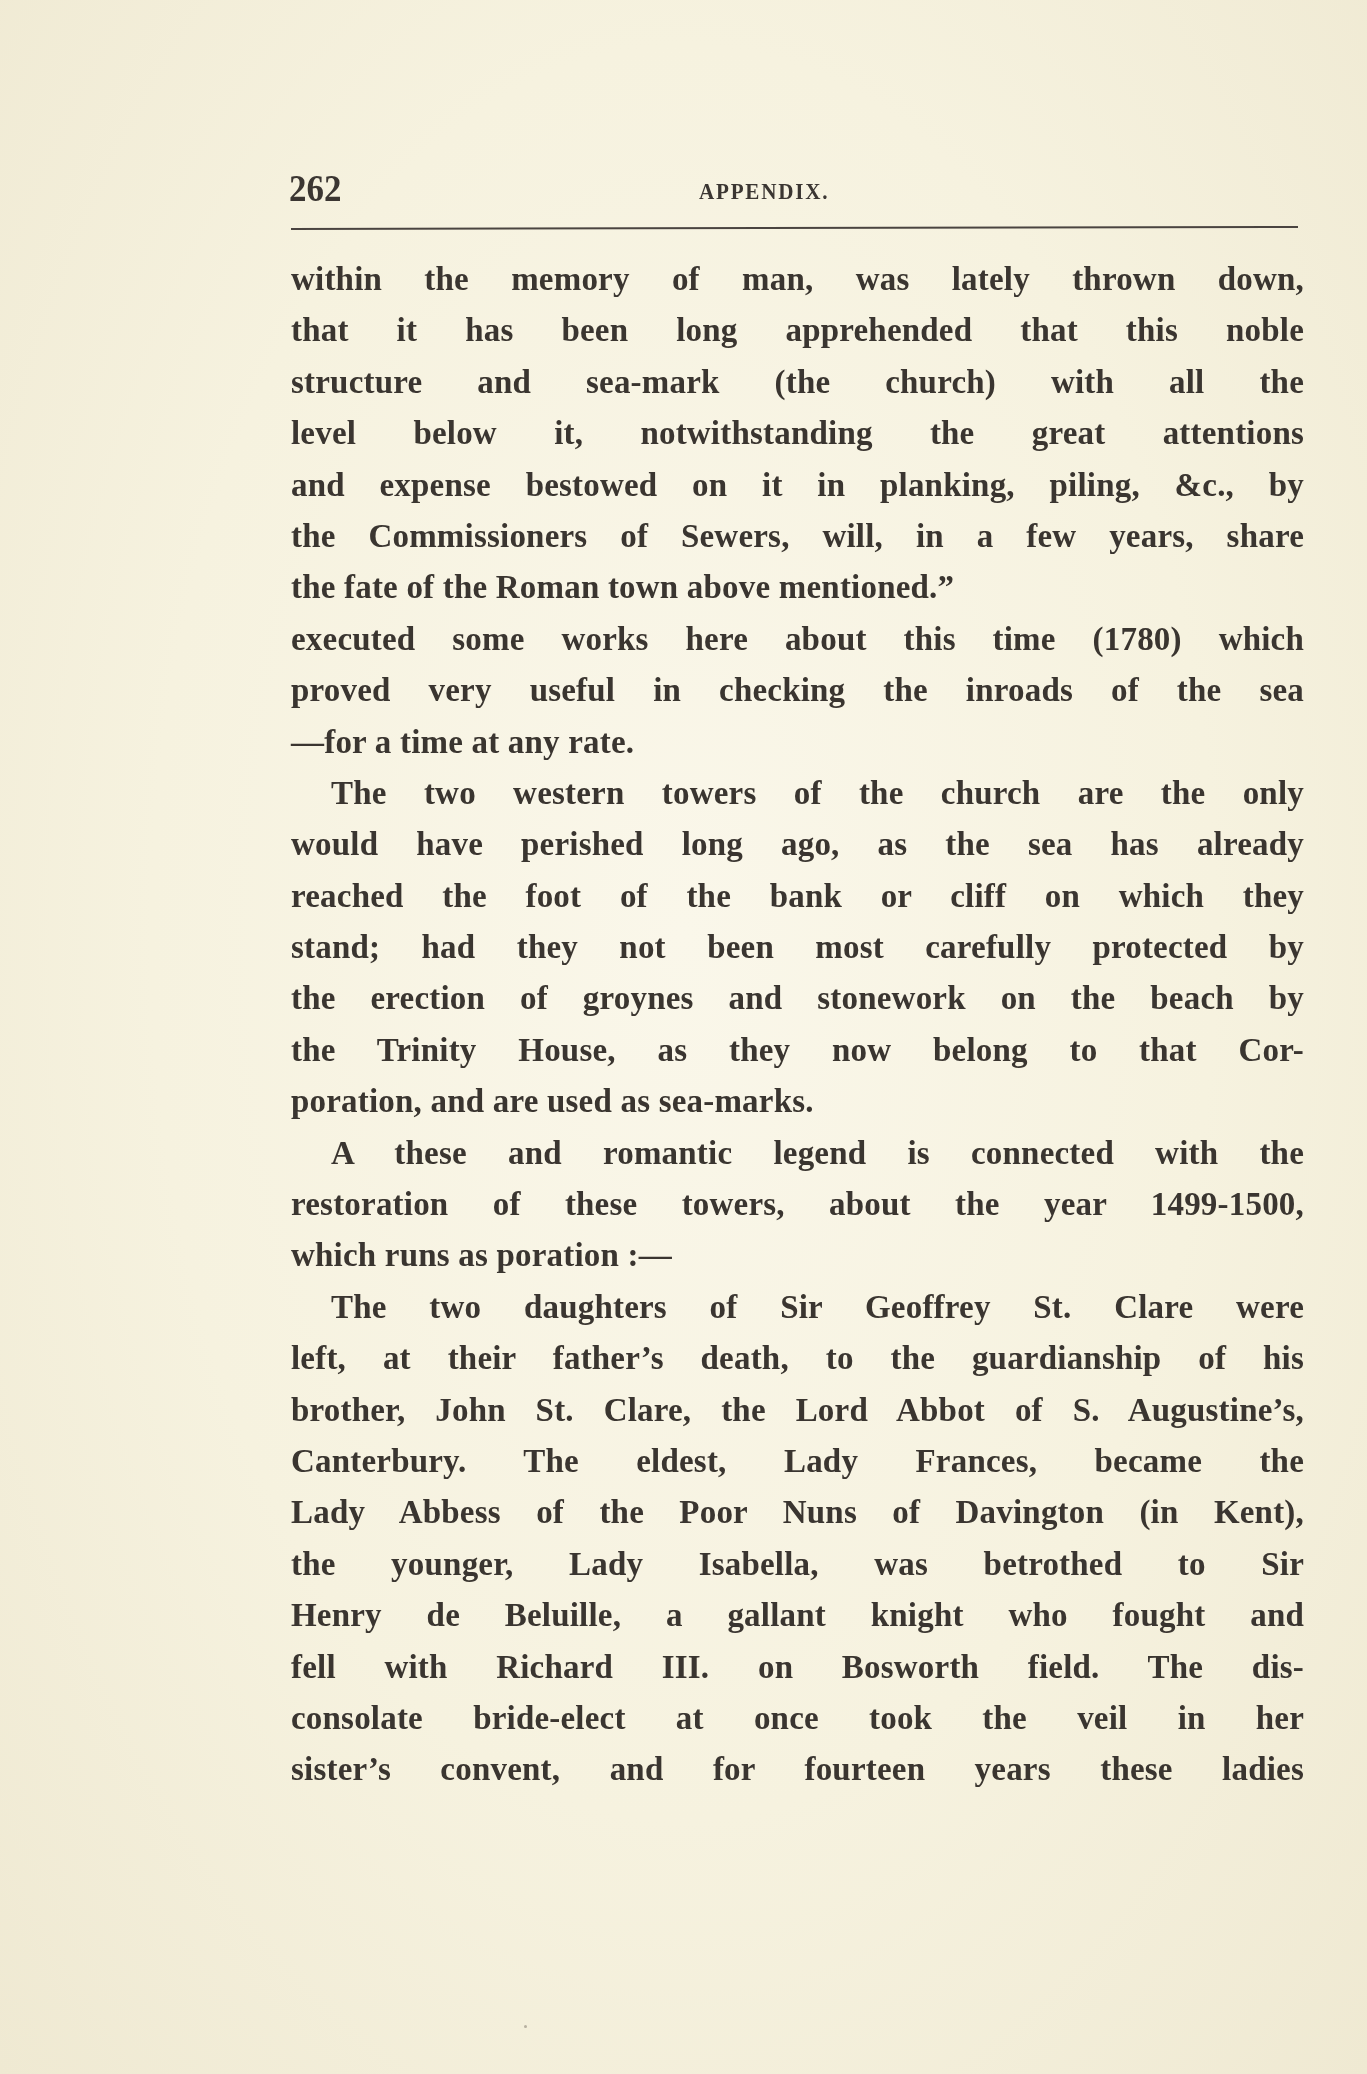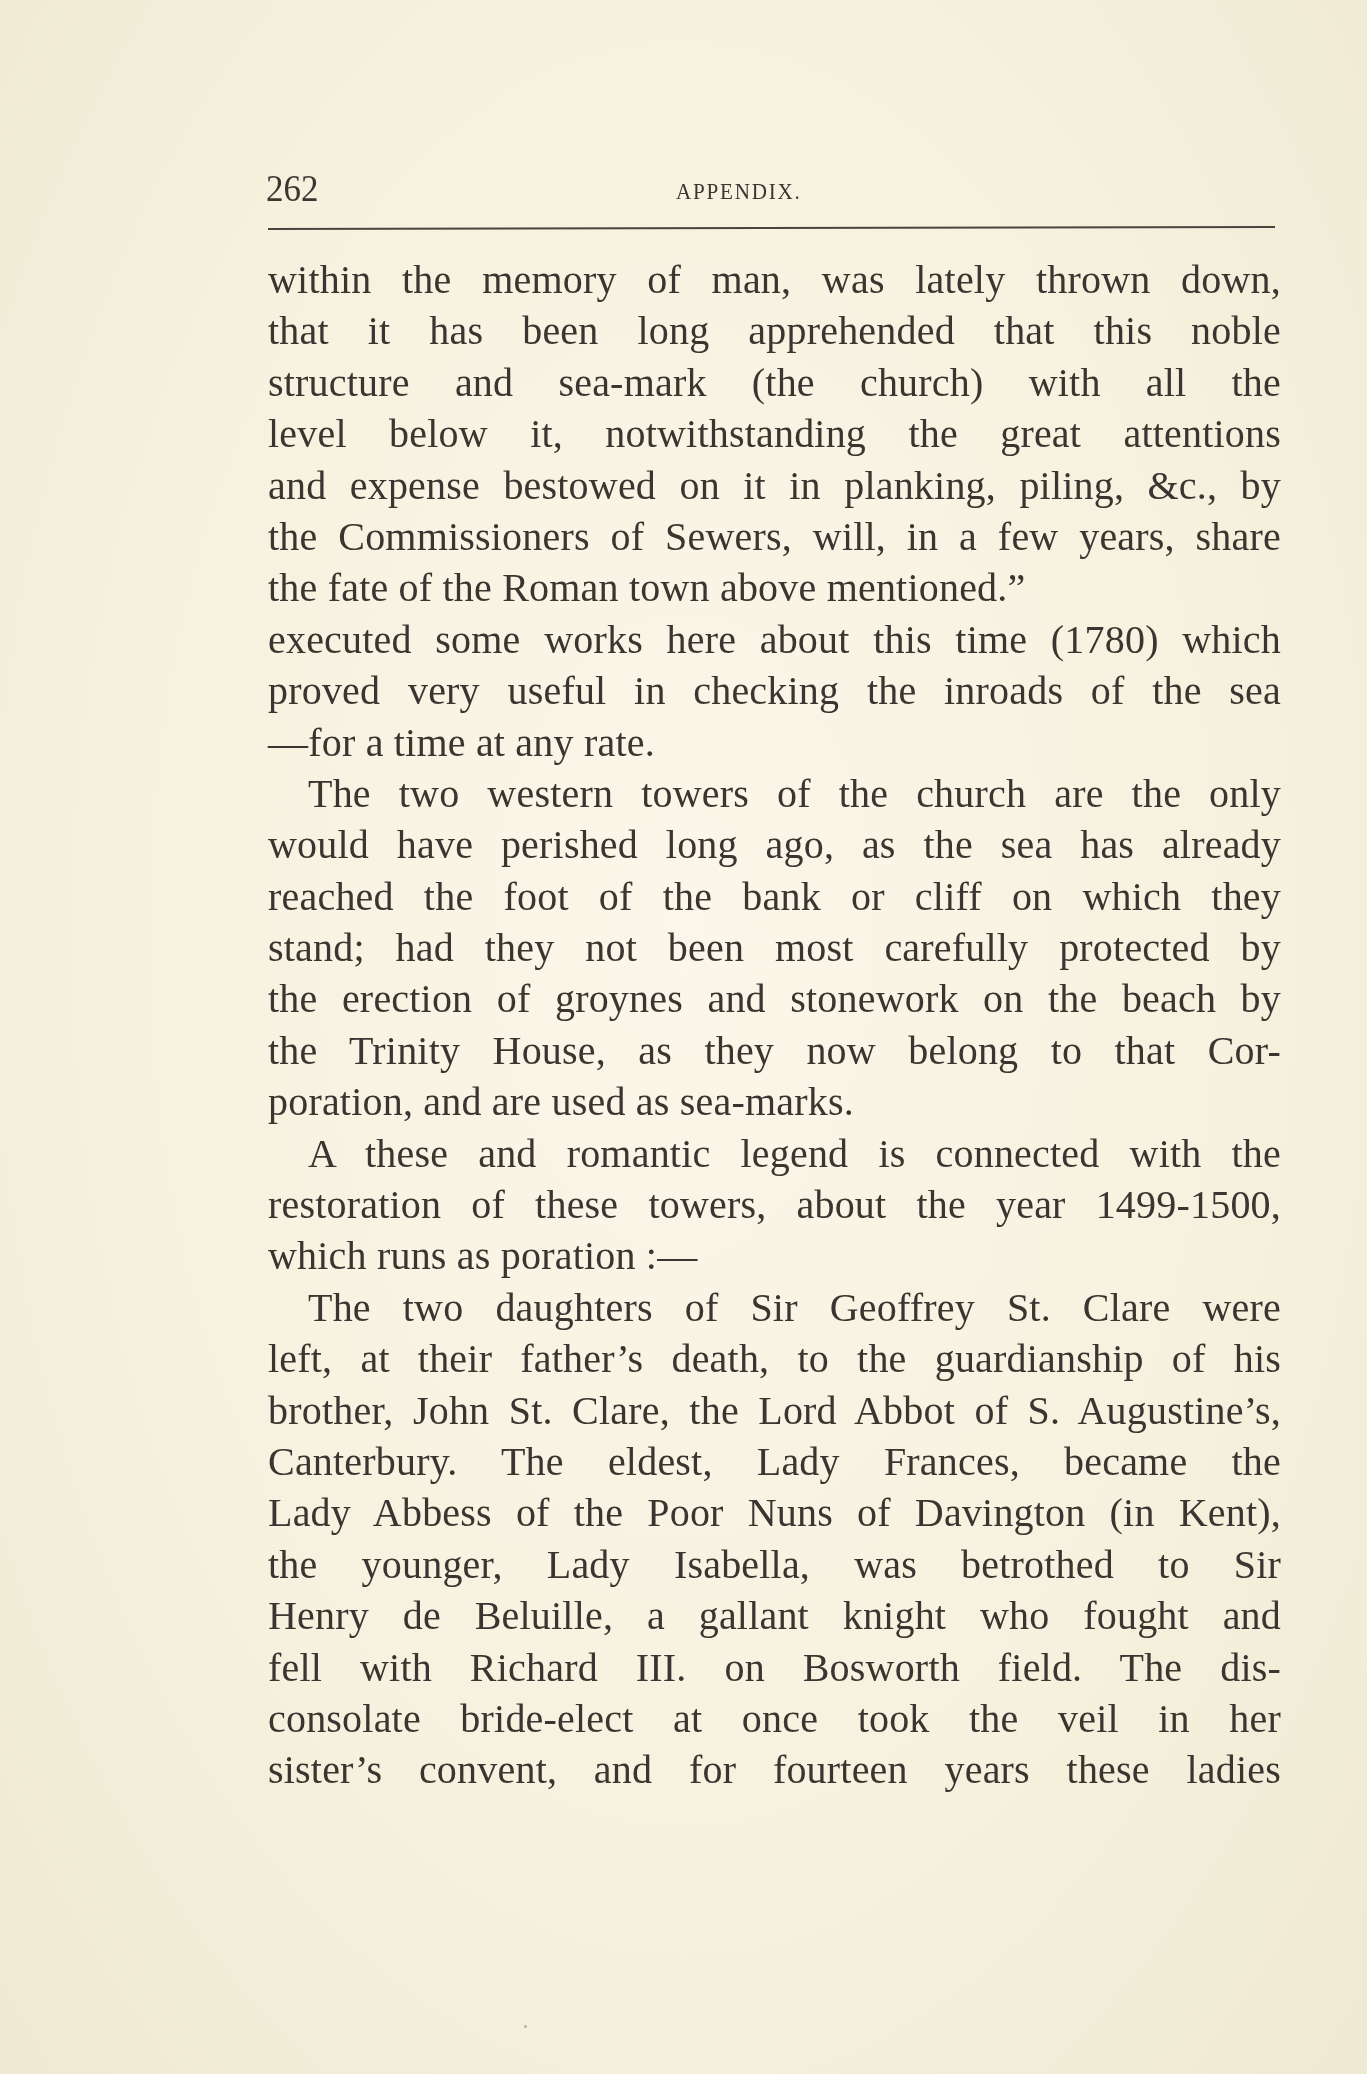--- a/index.html
+++ b/index.html
@@ -12,23 +12,24 @@
       background: #f7f3e2;
       background-image:
         radial-gradient(ellipse at 50% 45%, #faf7ea 0%, #f6f2df 55%, #efe9d2 100%);
       position: relative;
       overflow: hidden;
       font-family: "Liberation Serif", "DejaVu Serif", serif;
       color: #3a3530;
     }
     .page {
       position: absolute;
-      left: 268px;
+      left: 291px;
       top: 166px;
       width: 1013px;
+      font-weight: bold;
     }
     .running-head {
       position: relative;
       height: 54px;
     }
     .folio {
       position: absolute;
       left: -2px;
       top: 0;
       font-size: 38px;
@@ -60,21 +61,21 @@
     .body-text {
       position: absolute;
       top: 88px;
       left: 0;
       width: 1013px;
     }
     .line {
       display: block;
       height: 51.4px;
       line-height: 51.4px;
-      font-size: 40px;
+      font-size: 33px;
       white-space: nowrap;
       text-align: justify;
       text-align-last: justify;
       color: #3a3530;
       letter-spacing: 0.2px;
     }
     .line.indent {
       padding-left: 40px;
     }
     .line.last {

